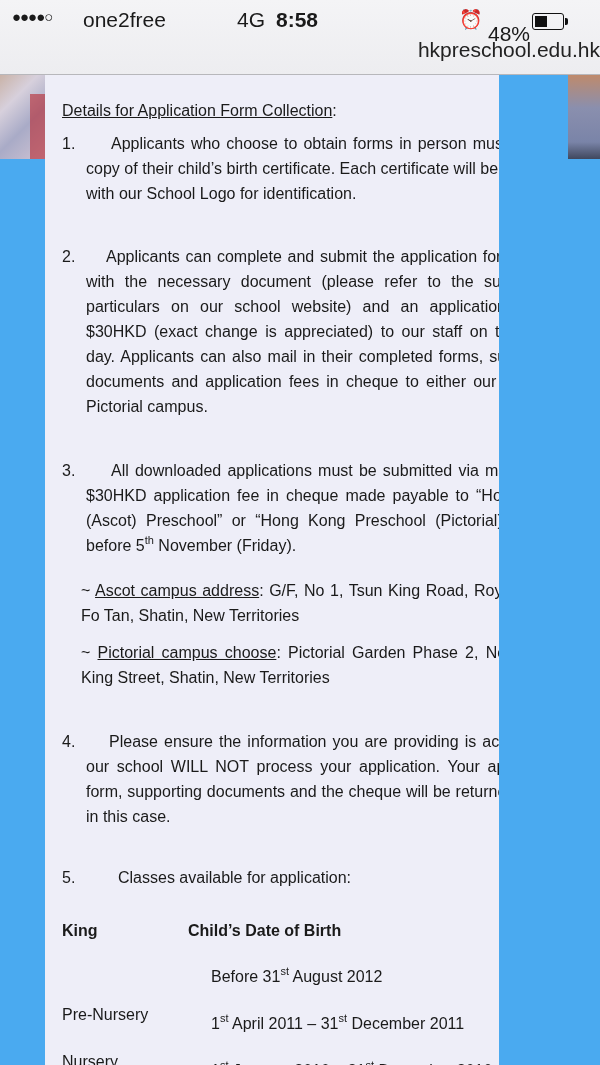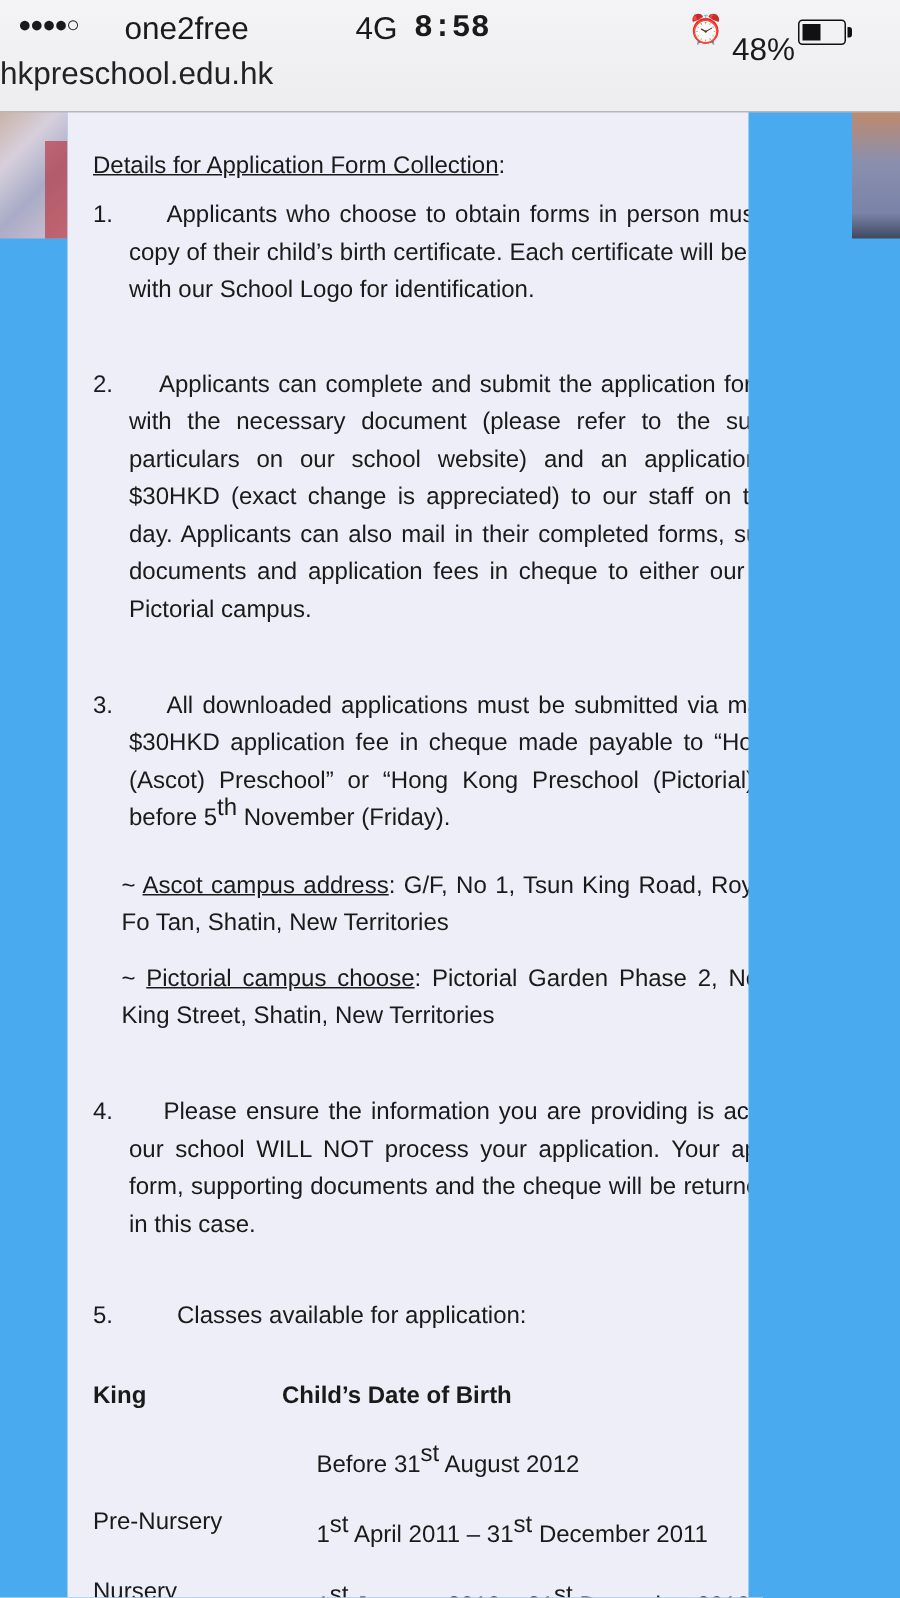--- a/index.html
+++ b/index.html
@@ -12,46 +12,46 @@
     .topbar {
       position:absolute; left:0; top:0; width:600px; height:74px;
       background:linear-gradient(#f4f4f6,#ededf0);
       border-bottom:1px solid #b7b7bb;
       z-index:5;
     }
     .status { position:absolute; top:6px; left:0; width:600px; height:28px; font-size:21px; }
     .signal { position:absolute; left:12px; top:2px; letter-spacing:-1px; font-size:15px; }
     .carrier { position:absolute; left:83px; top:2px; }
     .net { position:absolute; left:192px; top:2px;margin-left:45px; }
-    .time { position:absolute; left:276px; top:2px; font-weight:bold;font-family:Liberation Mono, monospace; }
+    .time { position:absolute; left:276px; top:2px; font-weight:bold; }
     .alarm { position:absolute; left:459px; top:2px; font-size:19px; }
     .batt-pct { position:absolute; left:488px; top:16px; }
     .battery { position:absolute; left:532px; top:7px; width:30px; height:15px; border:1.5px solid #111; border-radius:3px; }
     .battery .fill { position:absolute; left:2px; top:2px; bottom:2px; background:#111; }
     .battery .nub { position:absolute; right:-5px; top:4px; width:3px; height:7px; background:#111; border-radius:0 2px 2px 0; }
-    .url { position:absolute; top:38px; left:0; width:600px; text-align:left; font-size:21px; color:#222; }
+    .url { position:absolute; top:38px; left:0; width:600px; text-align:right; font-size:21px; color:#222; }
 
     .side-left { position:absolute; left:0; top:74px; width:45px; height:85px;
       background:linear-gradient(135deg,#c9b2a6 0%,#d7d0dc 30%,#a9abc7 60%,#cfc3d3 100%); }
     .side-left .red { position:absolute; left:30px; top:20px; width:15px; height:65px; background:#b8262f; opacity:.6; }
     .side-right { position:absolute; left:568px; top:74px; width:32px; height:85px;
       background:linear-gradient(180deg,#c08a6a 0%,#8a8fae 40%,#7a84a8 80%,#40485e 100%); }
 
     .content {
       position:absolute; left:45px; top:74px; width:454px; height:991px;
       background:#eeeef8; overflow:hidden;
     }
     .doc { position:absolute; left:17px; top:0; width:502px; font-size:16px; line-height:25px; }
     .heading { position:absolute; top:24px; left:0; }
     .u { text-decoration:underline; }
     .item { position:absolute; left:0; width:502px; }
     .item .num { position:absolute; left:0; top:0; }
     .item .body { margin-left:24px; text-align:justify; }
     .item .body .lead { display:inline-block; width:25px; }
-    sup { font-size:16px; line-height:0; vertical-align:7px; }
+    sup { font-size:11px; line-height:0; vertical-align:7px; }
     .addr { position:absolute; left:19px; width:483px; text-align:justify; }
 
     .tbl-head { position:absolute; top:844px; left:0; font-weight:bold; }
     .tbl-head .c1 { position:absolute; left:0; }
     .tbl-head .c2 { position:absolute; left:126px; white-space:nowrap; }
     .row { position:absolute; left:0; width:502px; white-space:nowrap; }
     .row .c1 { position:absolute; left:0;margin-top:38px; }
     .row .c2 { position:absolute; left:149px; }
   </style>
 </head>

